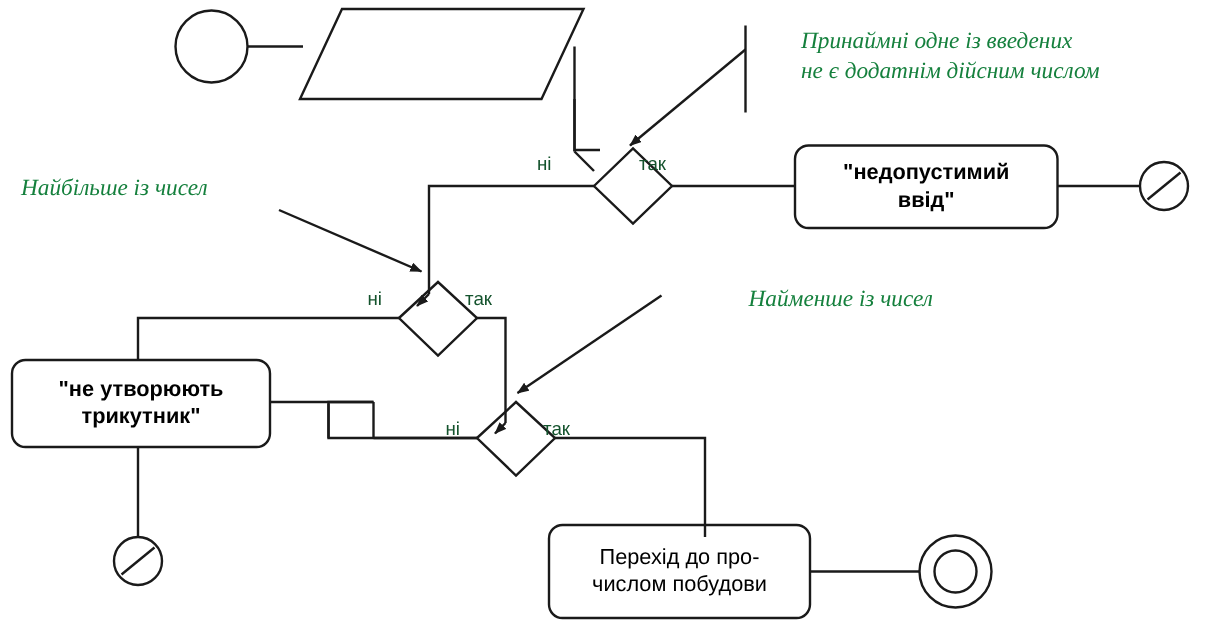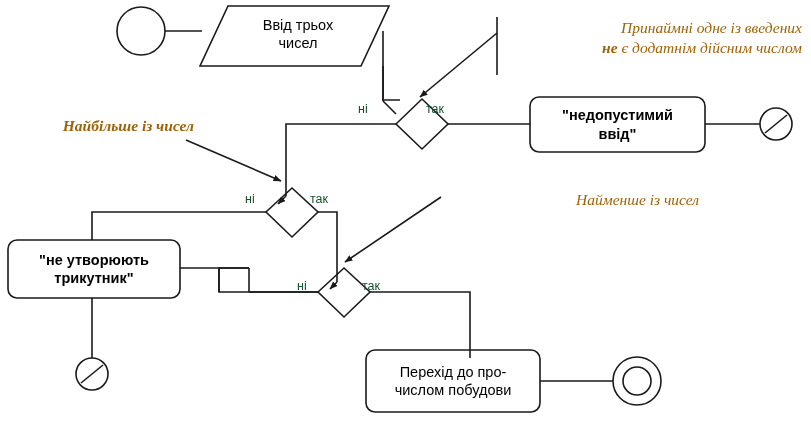--- a/index.html
+++ b/index.html
@@ -43,26 +43,26 @@
     border: 1.6px solid #000;
     border-radius: 9px;
     font-size: 14.5px;
     padding: 4px 6px;
   }
   .note {
     position: absolute;
     font-family: "Liberation Serif", serif;
     font-style: italic;
     font-size: 15.5px;
-    color: #a16207;
-    text-align: right;
+    color: #15803d;
+    text-align: left;
     line-height: 1.32;
   }
   .note b {
-    font-weight: bold;
+    font-weight: normal;
   }
   .edge-label {
     position: absolute;
     font-family: "Liberation Sans", sans-serif;
     font-size: 12.5px;
     color: #14532d;
   }
   .para-text {
     position: absolute;
     font-size: 14.5px;
@@ -141,24 +141,20 @@
 
       <path d="M497,17 L497,75"></path>
       <line x1="497" y1="33" x2="420" y2="97" marker-end="url(#arrow)"></line>
 
       <line x1="186" y1="140" x2="281" y2="181" marker-end="url(#arrow)"></line>
 
       <line x1="441" y1="197" x2="345" y2="262" marker-end="url(#arrow)"></line>
     </g>
   </svg>
 
-  <div class="para-text" style="left:228px; top:16px; width:140px;">
-    <span>Ввід трьох</span><br>
-    <span>чисел</span>
-  </div>
 
   <div class="node rect-round" style="left:530px; top:97px; width:175px; height:55px; border:none;">
     <div>
       <span>"недопустимий</span><br>
       <span>ввід"</span>
     </div>
   </div>
 
   <div class="node rect-round" style="left:8px; top:240px; width:172px; height:58px; border:none;">
     <div>
@@ -181,21 +177,21 @@
   <div class="edge-label" style="left:310px; top:192px;">так</div>
 
   <div class="edge-label" style="left:297px; top:279px;">ні</div>
   <div class="edge-label" style="left:362px; top:279px;">так</div>
 
   <div class="note" style="left:534px; top:18px; width:268px;">
     <span>Принаймні одне із введених</span><br>
     <b>не</b><span> є додатнім дійсним числом</span>
   </div>
 
-  <div class="note" style="left:14px; top:116px; width:180px;font-weight:bold;">
+  <div class="note" style="left:14px; top:116px; width:180px;">
     <span>Найбільше із чисел</span><br>
   </div>
 
   <div class="note" style="left:499px; top:190px; width:200px;">
     <span>Найменше із чисел</span><br>
   </div>
 
 </div>
 
 </body></html>

